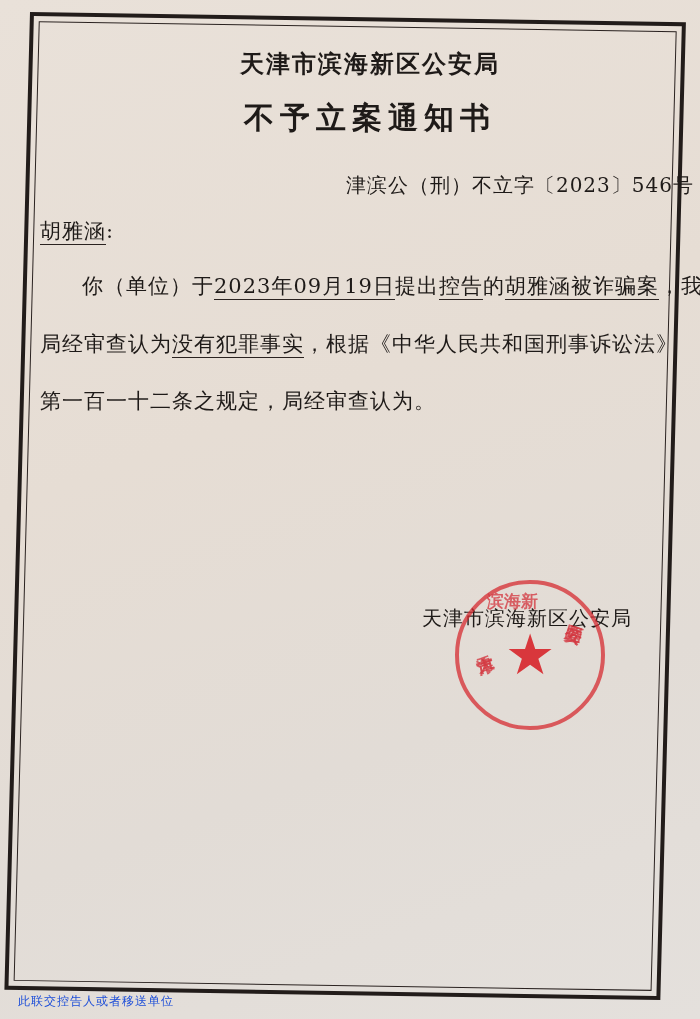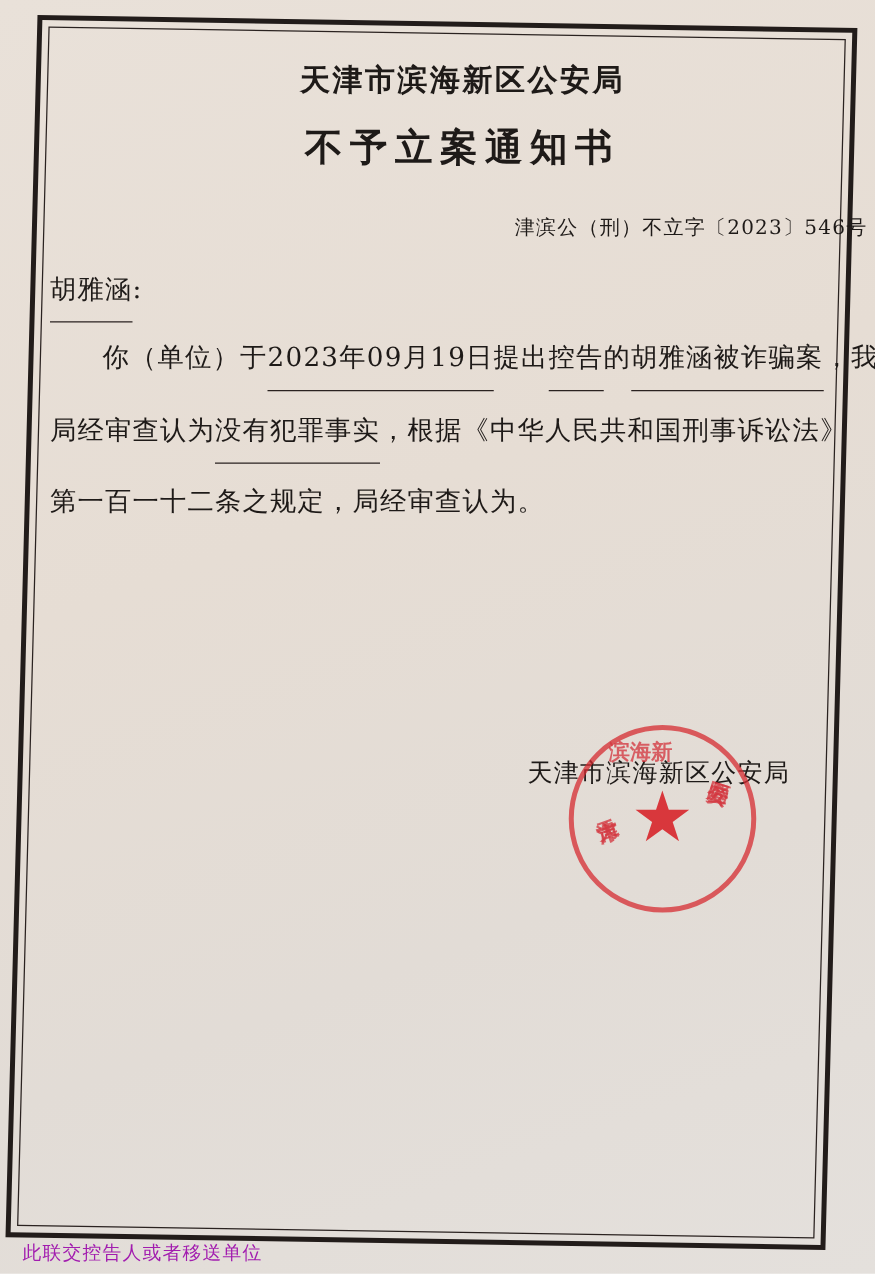--- a/index.html
+++ b/index.html
@@ -23,26 +23,26 @@
     .agency-title {
       position: absolute; left: 0; top: 48px; width: 740px; text-align: center;
       font-size: 24px; font-weight: bold; letter-spacing: 2px;
     }
     .doc-title {
       position: absolute; left: 0; top: 98px; width: 740px; text-align: center;
       font-size: 30px; font-weight: bold; letter-spacing: 6px;
     }
     .doc-number {
       position: absolute; right: 6px; top: 172px;
-      font-size: 16px; letter-spacing: 1px; white-space: nowrap;
+      font-size: 20px; letter-spacing: 1px; white-space: nowrap;
     }
     .line {
       position: absolute; font-size: 21px; white-space: nowrap; letter-spacing: 1px;
     }
-    .u { border-bottom: 1.5px solid #2a2220; padding-bottom: 14px; }
+    .u { border-bottom: 1.5px solid #2a2220; padding-bottom: 1px; }
     .recipient { left: 40px; top: 217px; }
     .p1a { left: 82px; top: 272px; }
     .p1b { left: 40px; top: 330px; text-align: right; }
     .p1c { left: 40px; top: 387px; }
     .p2a { left: 82px; top: 445px; }
     .p2b { left: 40px; top: 498px; }
     .sign-org { left: 422px; top: 605px; font-size: 20px; }
     .sign-date { left: 422px; top: 647px; font-size: 20px; }
     .seal {
       position: absolute; left: 455px; top: 580px; width: 150px; height: 150px;
@@ -51,22 +51,22 @@
     }
     .seal-star {
       position: absolute; left: 50%; top: 50%; transform: translate(-50%, -50%);
       font-size: 56px; color: #d8262c; line-height: 1; font-family: "DejaVu Sans", sans-serif;
     }
     .seal-text {
       position: absolute; font-size: 17px; color: rgba(210, 40, 50, 0.78);
       font-family: "DejaVu Sans", sans-serif; font-weight: bold;
     }
     .footer-note {
-      position: absolute; left: 18px; top: 993px; font-size: 15px;
-      font-family: "DejaVu Sans", sans-serif; letter-spacing: 1px; color: #a21caf;
+      position: absolute; left: 18px; top: 993px; font-size: 12px;
+      font-family: "DejaVu Sans", sans-serif; letter-spacing: 1px; color: #1d4ed8;
     }
   </style>
 </head>
 <body>
 
 <div class="sheet">
   <div class="frame-outer">
     <div class="frame-inner"></div>
   </div>
 

